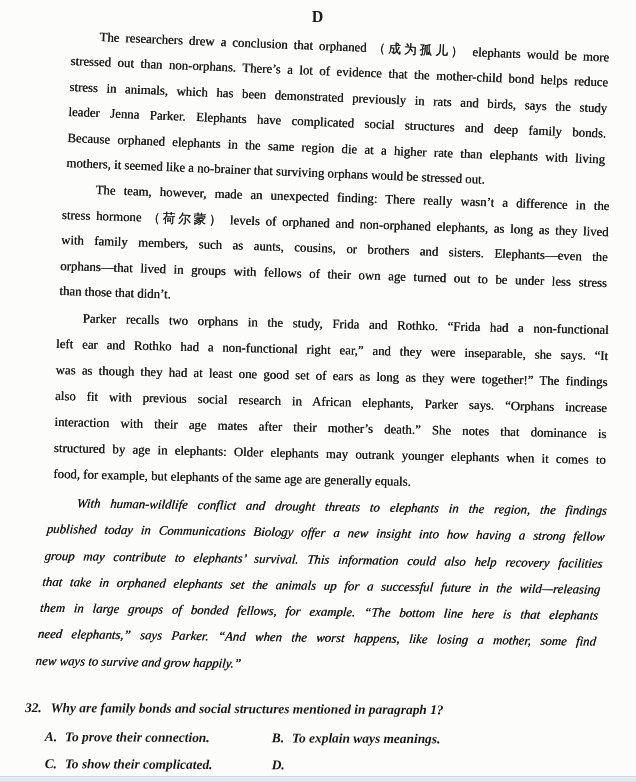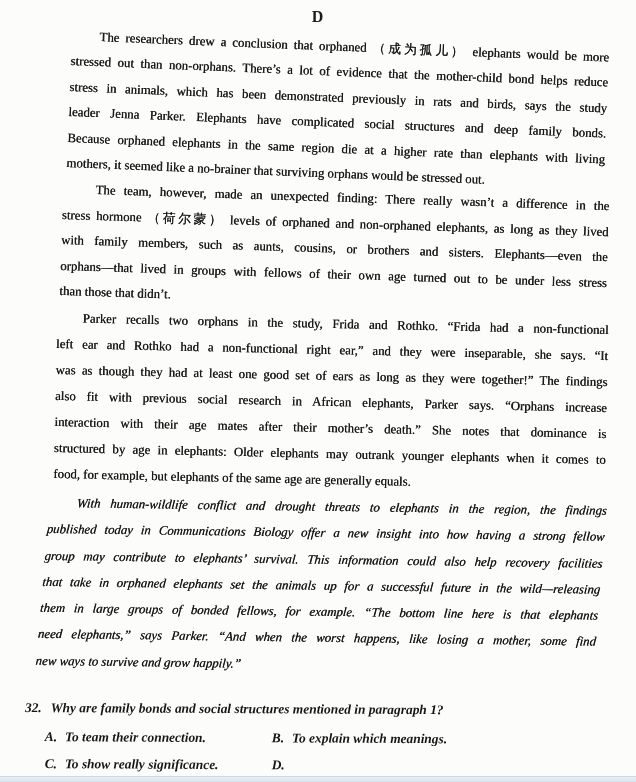--- a/index.html
+++ b/index.html
@@ -120,29 +120,29 @@
     <div class="line end">new ways to survive and grow happily.”</div>
   </div>
 
   <div class="question-block">
     <div class="q-line">
       <span class="q-num">32.</span><span>Why are family bonds and social structures mentioned in paragraph 1?</span>
     </div>
     <div class="options">
       <div class="option">
         <span class="opt-label">A.</span>
-        <span class="opt-text">To team their connection.</span>
+        <span class="opt-text">To prove their connection.</span>
       </div>
       <div class="option">
         <span class="opt-label">B.</span>
-        <span class="opt-text">To explain which meanings.</span>
+        <span class="opt-text">To explain ways meanings.</span>
       </div>
       <div class="option">
         <span class="opt-label">C.</span>
-        <span class="opt-text">To show really significance.</span>
+        <span class="opt-text">To show their complicated.</span>
       </div>
       <div class="option">
         <span class="opt-label">D.</span>
       </div>
     </div>
   </div>
 
   <div class="bottom-strip"></div>
 
 </div>

